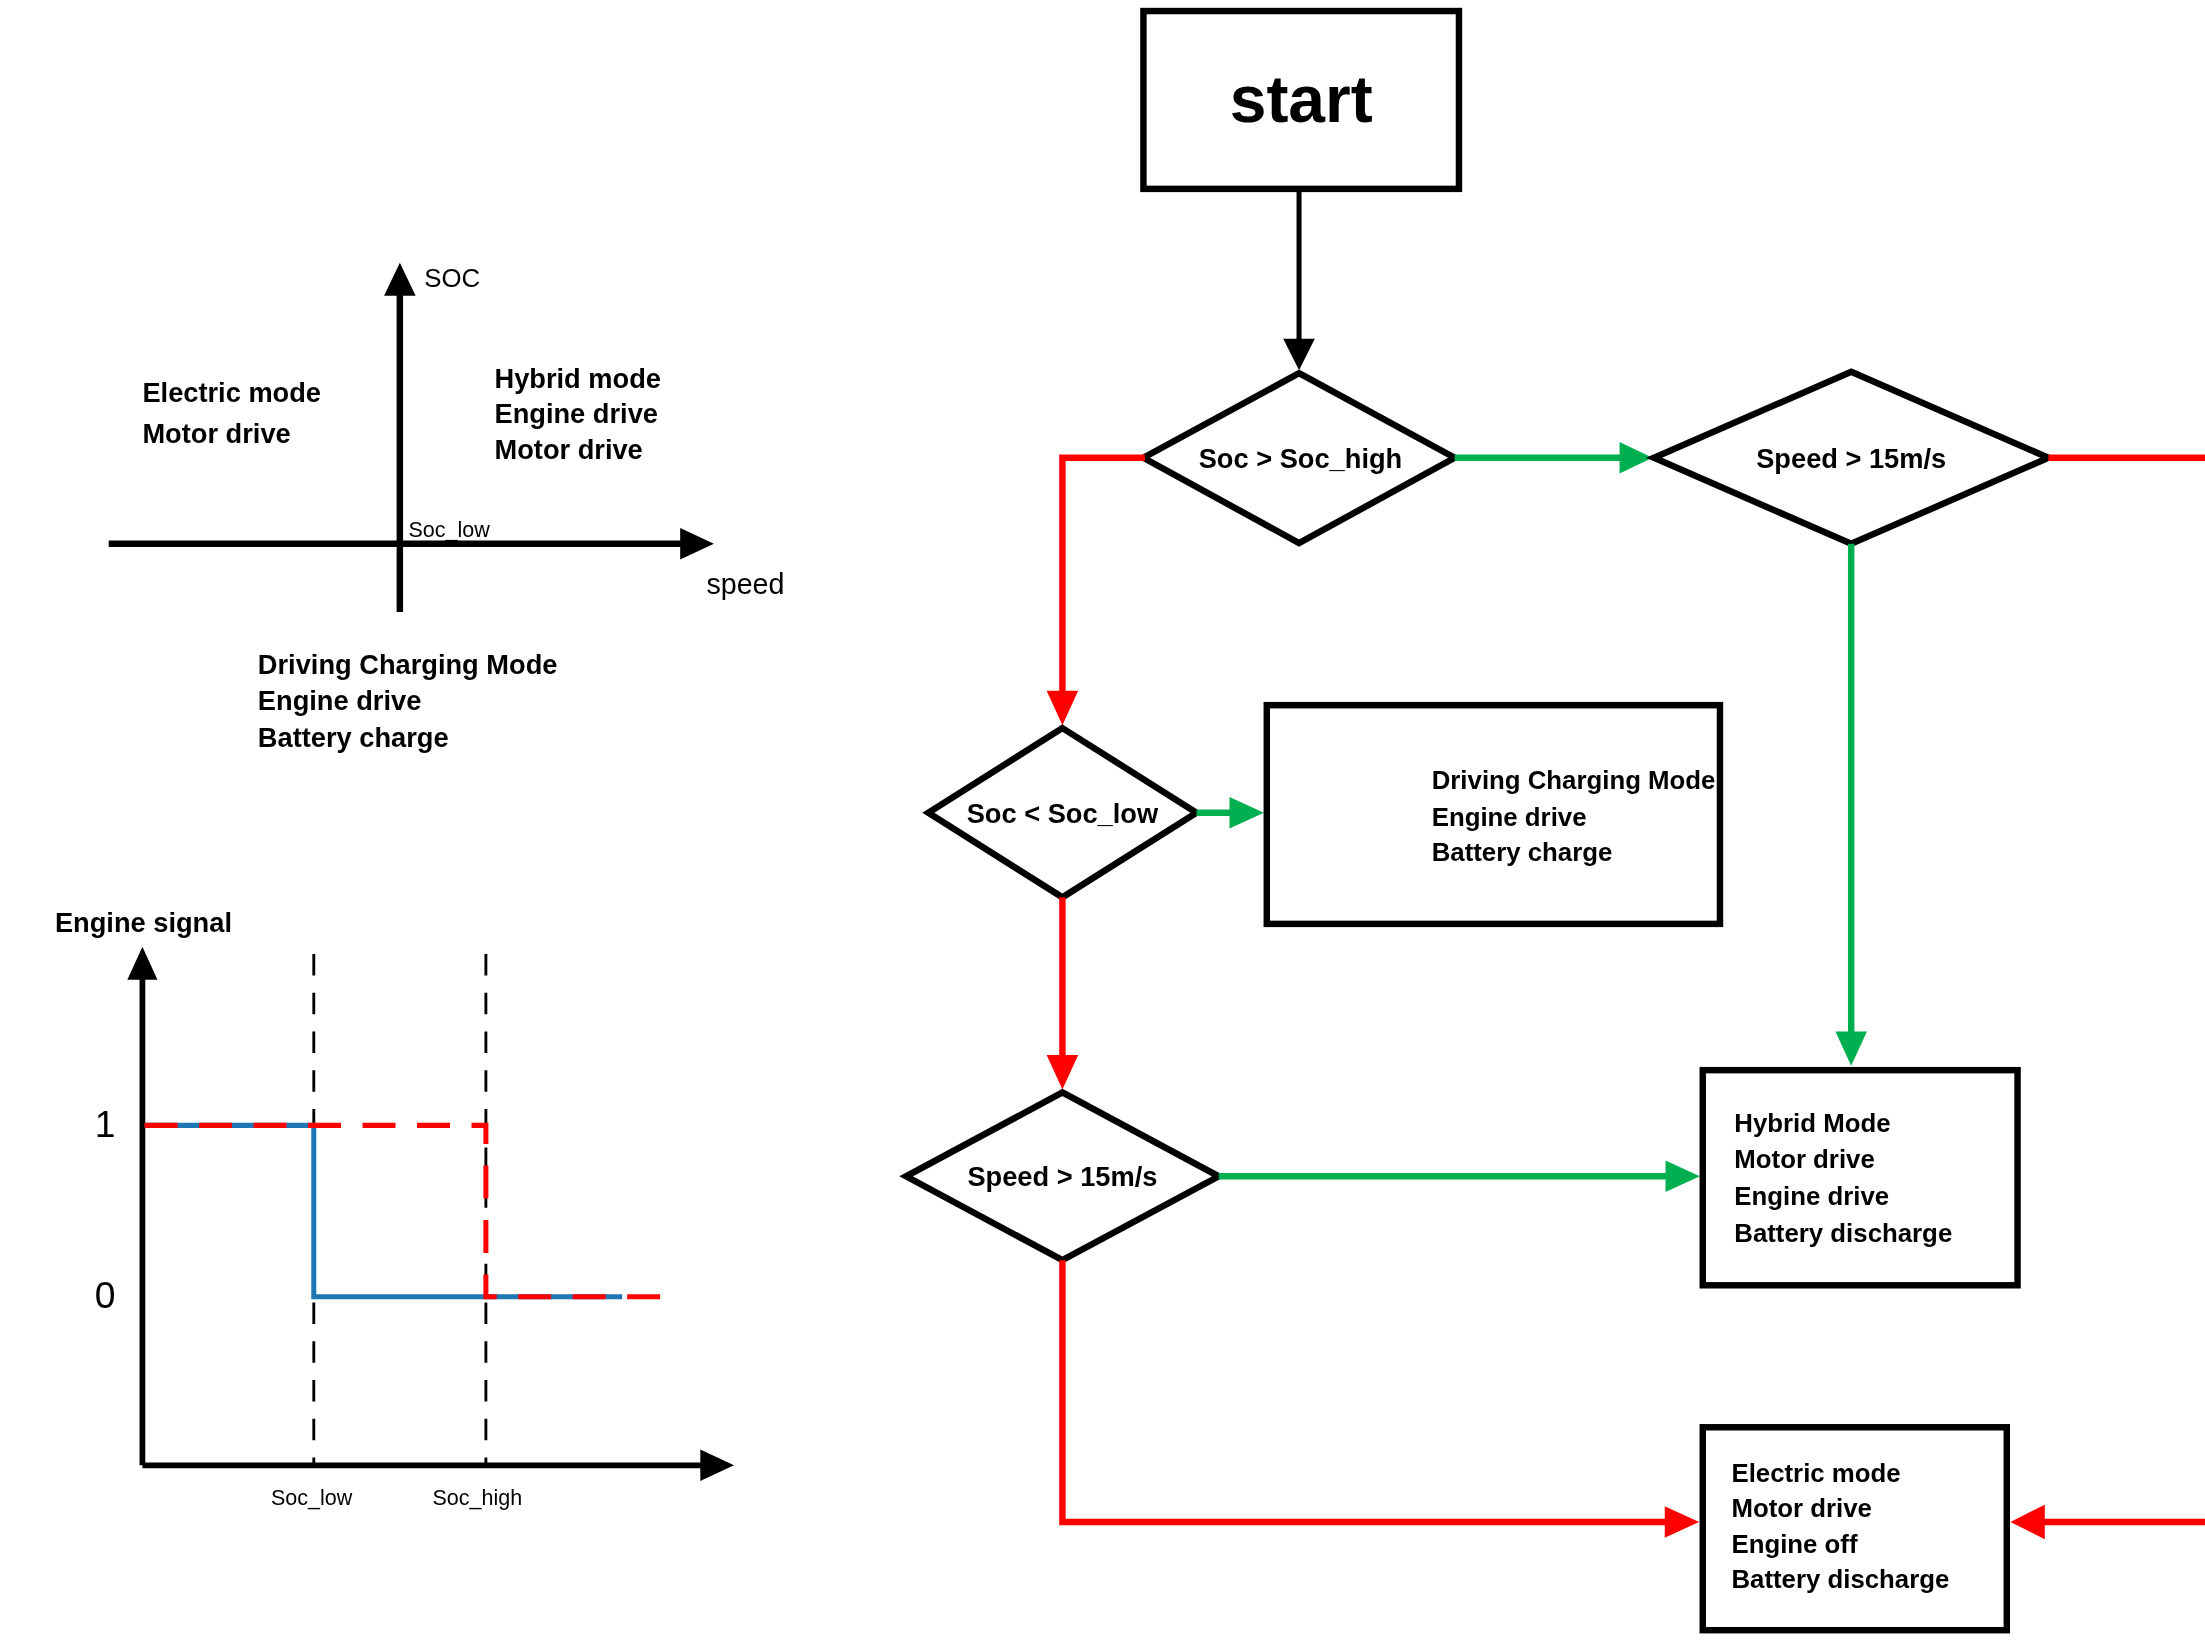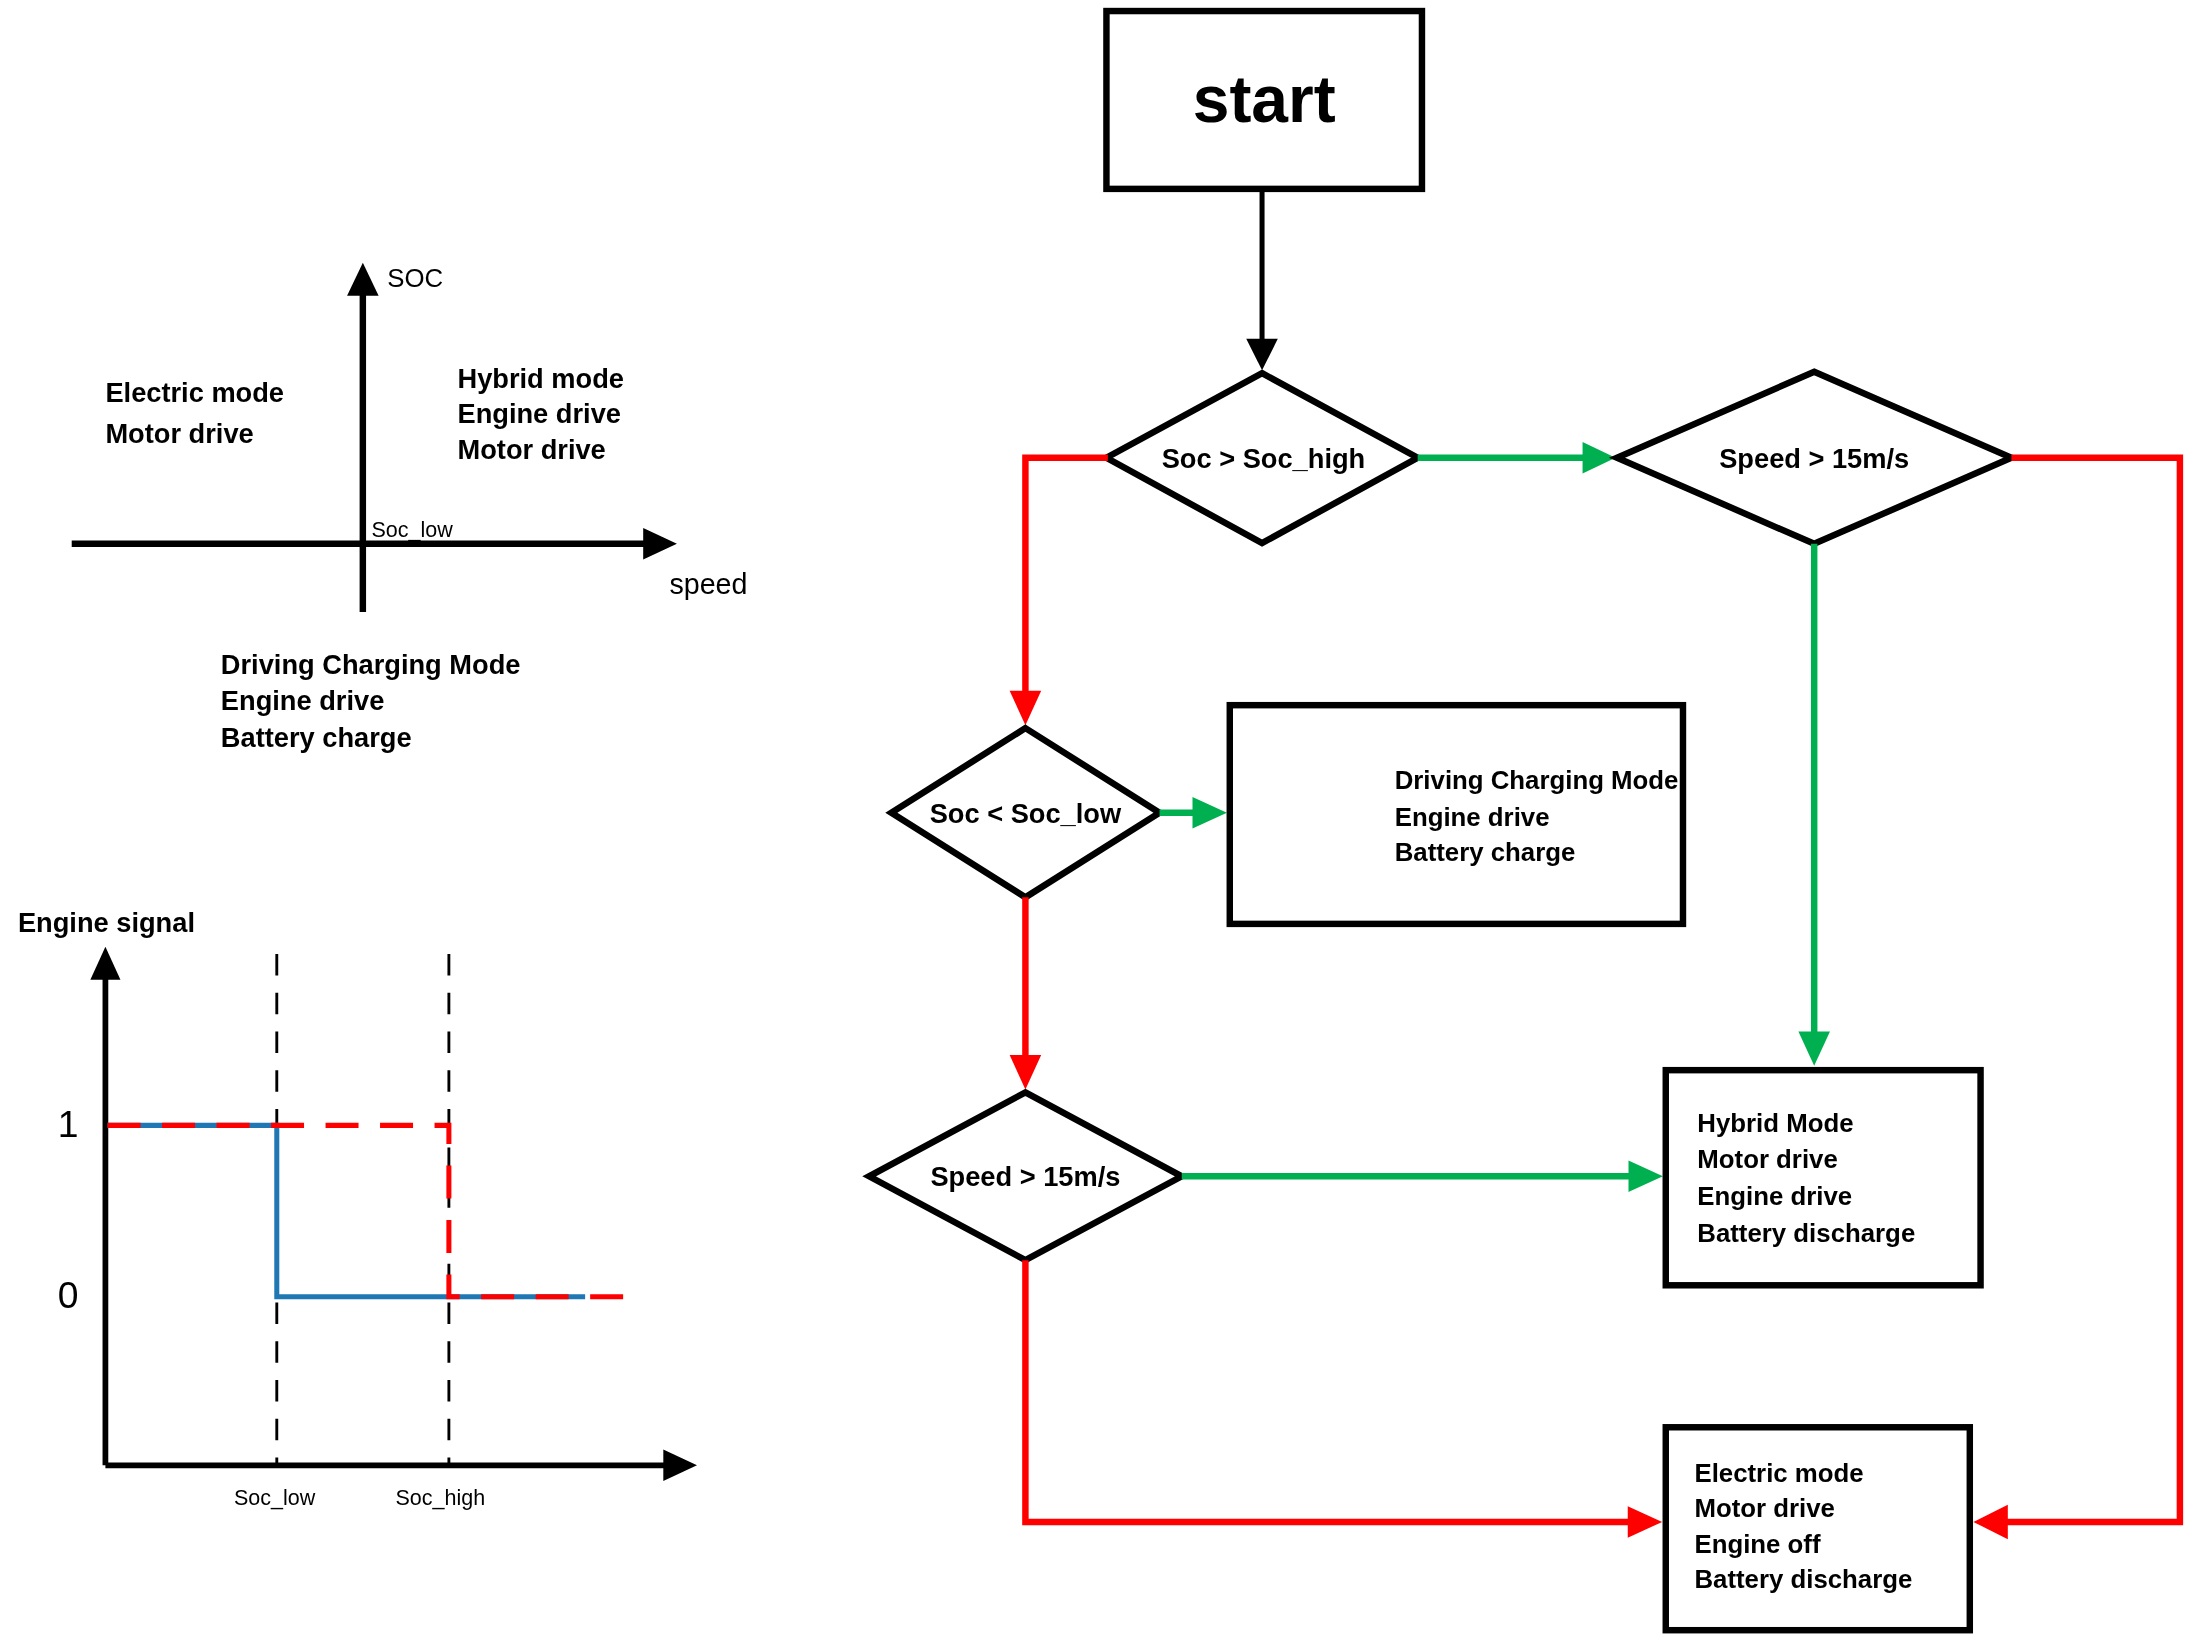--- a/index.html
+++ b/index.html
@@ -1,16 +1,16 @@
 <!DOCTYPE html>
 <html style="font-size:11.5px"><head>
 <meta charset="utf-8">
 <style>
   html,body{margin:0;padding:0;background:#ffffff;}
-  .canvas{width:2026px;height:1652px;position:relative;background:#fff;}
+  .canvas{width:2026px;height:1652px;position:relative;background:#fff;padding-left:37px;}
   svg{display:block;}
   text{font-family:"Liberation Sans","DejaVu Sans",sans-serif;fill:#000;}
   .t-bold{font-weight:bold;}
   .t-semi{font-weight:bold;}
   .t-reg{font-weight:normal;}
   .shape{fill:#ffffff;stroke:#000000;stroke-width:9;stroke-linejoin:miter;}
   .blk{stroke:#000000;stroke-width:7;fill:none;}
   .axis{stroke:#000000;stroke-width:9;fill:none;}
   .axis2{stroke:#000000;stroke-width:8;fill:none;}
 </style>

